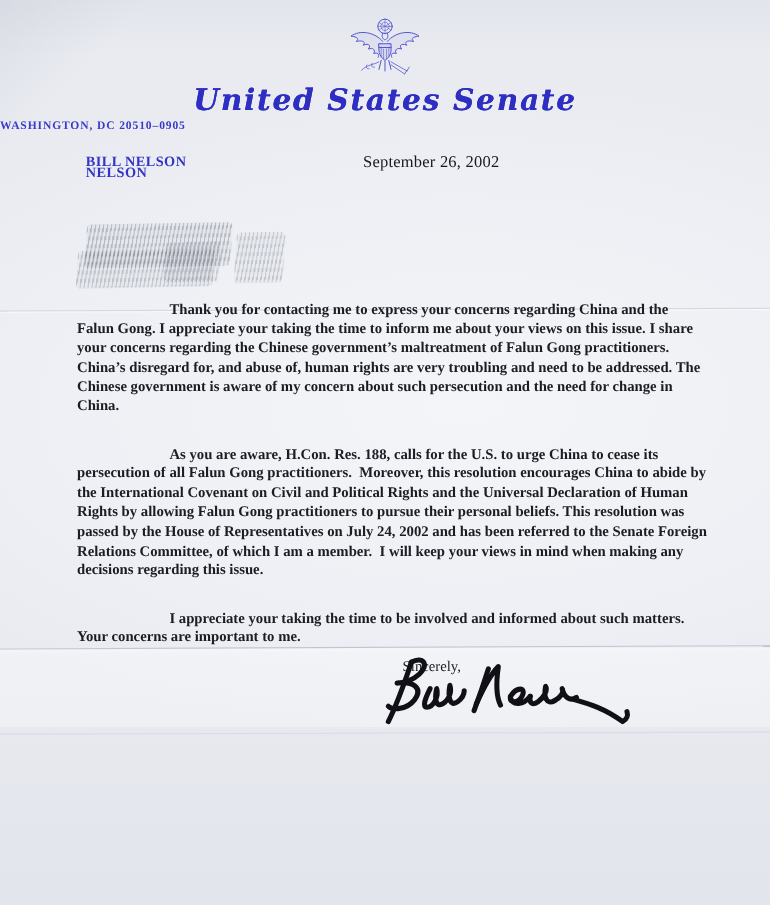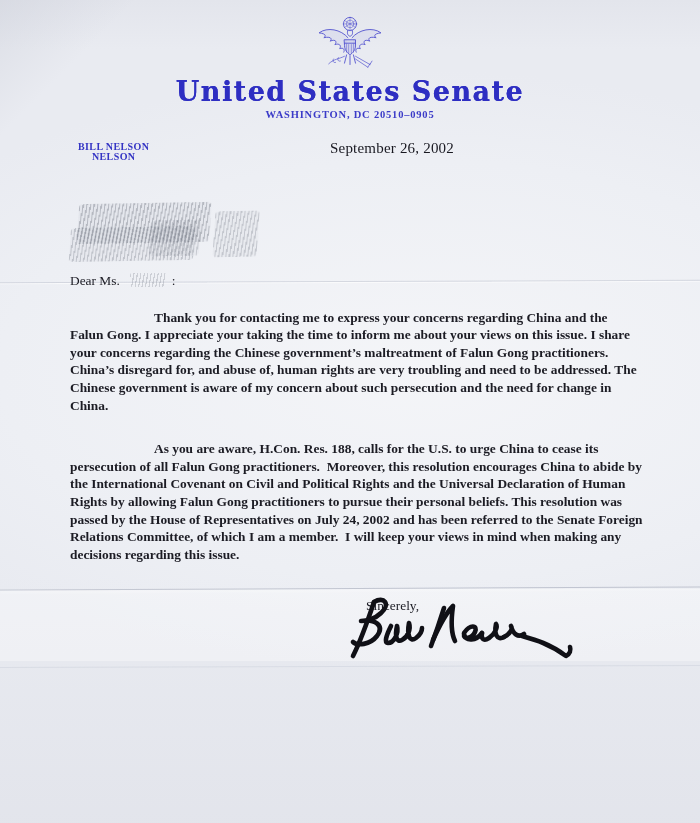--- a/index.html
+++ b/index.html
@@ -9,31 +9,31 @@
     background:
       linear-gradient(135deg, rgba(203,206,216,.45) 0%, rgba(203,206,216,0) 9%),
       linear-gradient(to bottom, rgba(221,223,231,.5) 0%, rgba(238,240,245,0) 6%, rgba(238,240,245,0) 70%, rgba(219,221,229,.45) 100%),
       radial-gradient(ellipse 600px 300px at 60% 45%, #f4f5f8 0%, #edeff4 70%, #e9ebf1 100%);
   }
   
   .seal{position:absolute;left:309px;top:15px;width:82px;height:66px;}
   .lh-title{
     position:absolute;left:0;top:78px;width:700px;text-align:center;
     font-family:"DejaVu Serif", serif;font-weight:700;font-size:27px;line-height:28px;
-    color:#2e2ec2;letter-spacing:1.5px;text-shadow:0 0 .6px #2e2ec2;
+    color:#2e2ec2;letter-spacing:1.5px;text-shadow:0 0 .6px #2e2ec2;font-style:italic;
   }
   .lh-address{
-    position:absolute;left:0;top:109px;width:700px;text-align:center;
+    position:absolute;left:0;top:109px;width:700px;
     font-family:"Liberation Serif", serif;font-weight:700;font-size:10.5px;
     color:#3b3bc8;letter-spacing:.8px;
   }
   .sender{
-    position:absolute;left:78px;top:142px;text-align:center;
+    position:absolute;left:78px;top:142px;
     font-family:"Liberation Serif", serif;font-weight:700;color:#3434c4;
-    font-size:10px;line-height:10px;letter-spacing:.4px;
+    font-size:13px;line-height:10px;letter-spacing:.4px;
   }
   .date{
     position:absolute;left:330px;top:140px;
     font-size:15px;color:#181820;letter-spacing:.2px;
   }
   
   .scribble{
     position:absolute;border-radius:4px;
     background:repeating-linear-gradient(97deg,
       rgba(82,88,102,.42) 0px, rgba(82,88,102,.42) 1.3px,
@@ -112,25 +112,23 @@
     <div class="scribble sc3"></div>
     <div class="scribble sc4"></div>
   </div>
 
   <div class="crease crease-1"></div>
   <div class="bright-band"></div>
   <div class="crease crease-2"></div>
   <div class="crease crease-3"></div>
 
   <div class="letter-body">
-    <div class="greeting">
-      <span>Dear Ms.</span><span class="name-smudge"></span><span>:</span>
-    </div>
     <p>Thank you for contacting me to express your concerns regarding China and the Falun Gong. I appreciate your taking the time to inform me about your views on this issue. I share your concerns regarding the Chinese government’s maltreatment of Falun Gong practitioners. China’s disregard for, and abuse of, human rights are very troubling and need to be addressed. The Chinese government is aware of my concern about such persecution and the need for change in China.</p>
     <p>As you are aware, H.Con. Res. 188, calls for the U.S. to urge China to cease its persecution of all Falun Gong practitioners.  Moreover, this resolution encourages China to abide by the International Covenant on Civil and Political Rights and the Universal Declaration of Human Rights by allowing Falun Gong practitioners to pursue their personal beliefs. This resolution was passed by the House of Representatives on July 24, 2002 and has been referred to the Senate Foreign Relations Committee, of which I am a member.  I will keep your views in mind when making any decisions regarding this issue.</p>
+    <p>I appreciate your taking the time to be involved and informed about such matters.  Your concerns are important to me.</p>
   </div>
 
   <div class="valediction">Sincerely,</div>
 
   <svg class="signature" viewBox="0 0 232 78" fill="none" stroke="#101016" stroke-width="4.6" stroke-linecap="round" stroke-linejoin="round">
     <path d="M30 10 C24 28 15 52 9 64"></path>
     <path d="M30 10 C40 4 47 12 37 21 C31 27 22 29 17 29 C31 27 41 33 33 44 C26 53 13 54 9 50"></path>
     <path d="M47 34 C42 44 40 51 44 51 C50 51 55 41 53 34 C51 43 52 51 58 48 C64 45 67 37 65 31 C63 42 65 51 72 46 C76 43 78 39 78 36"></path>
     <path d="M100 16 C95 32 90 46 87 54"></path>
     <path d="M89 48 C97 30 104 19 109 14 C107 28 107 41 111 49"></path>

